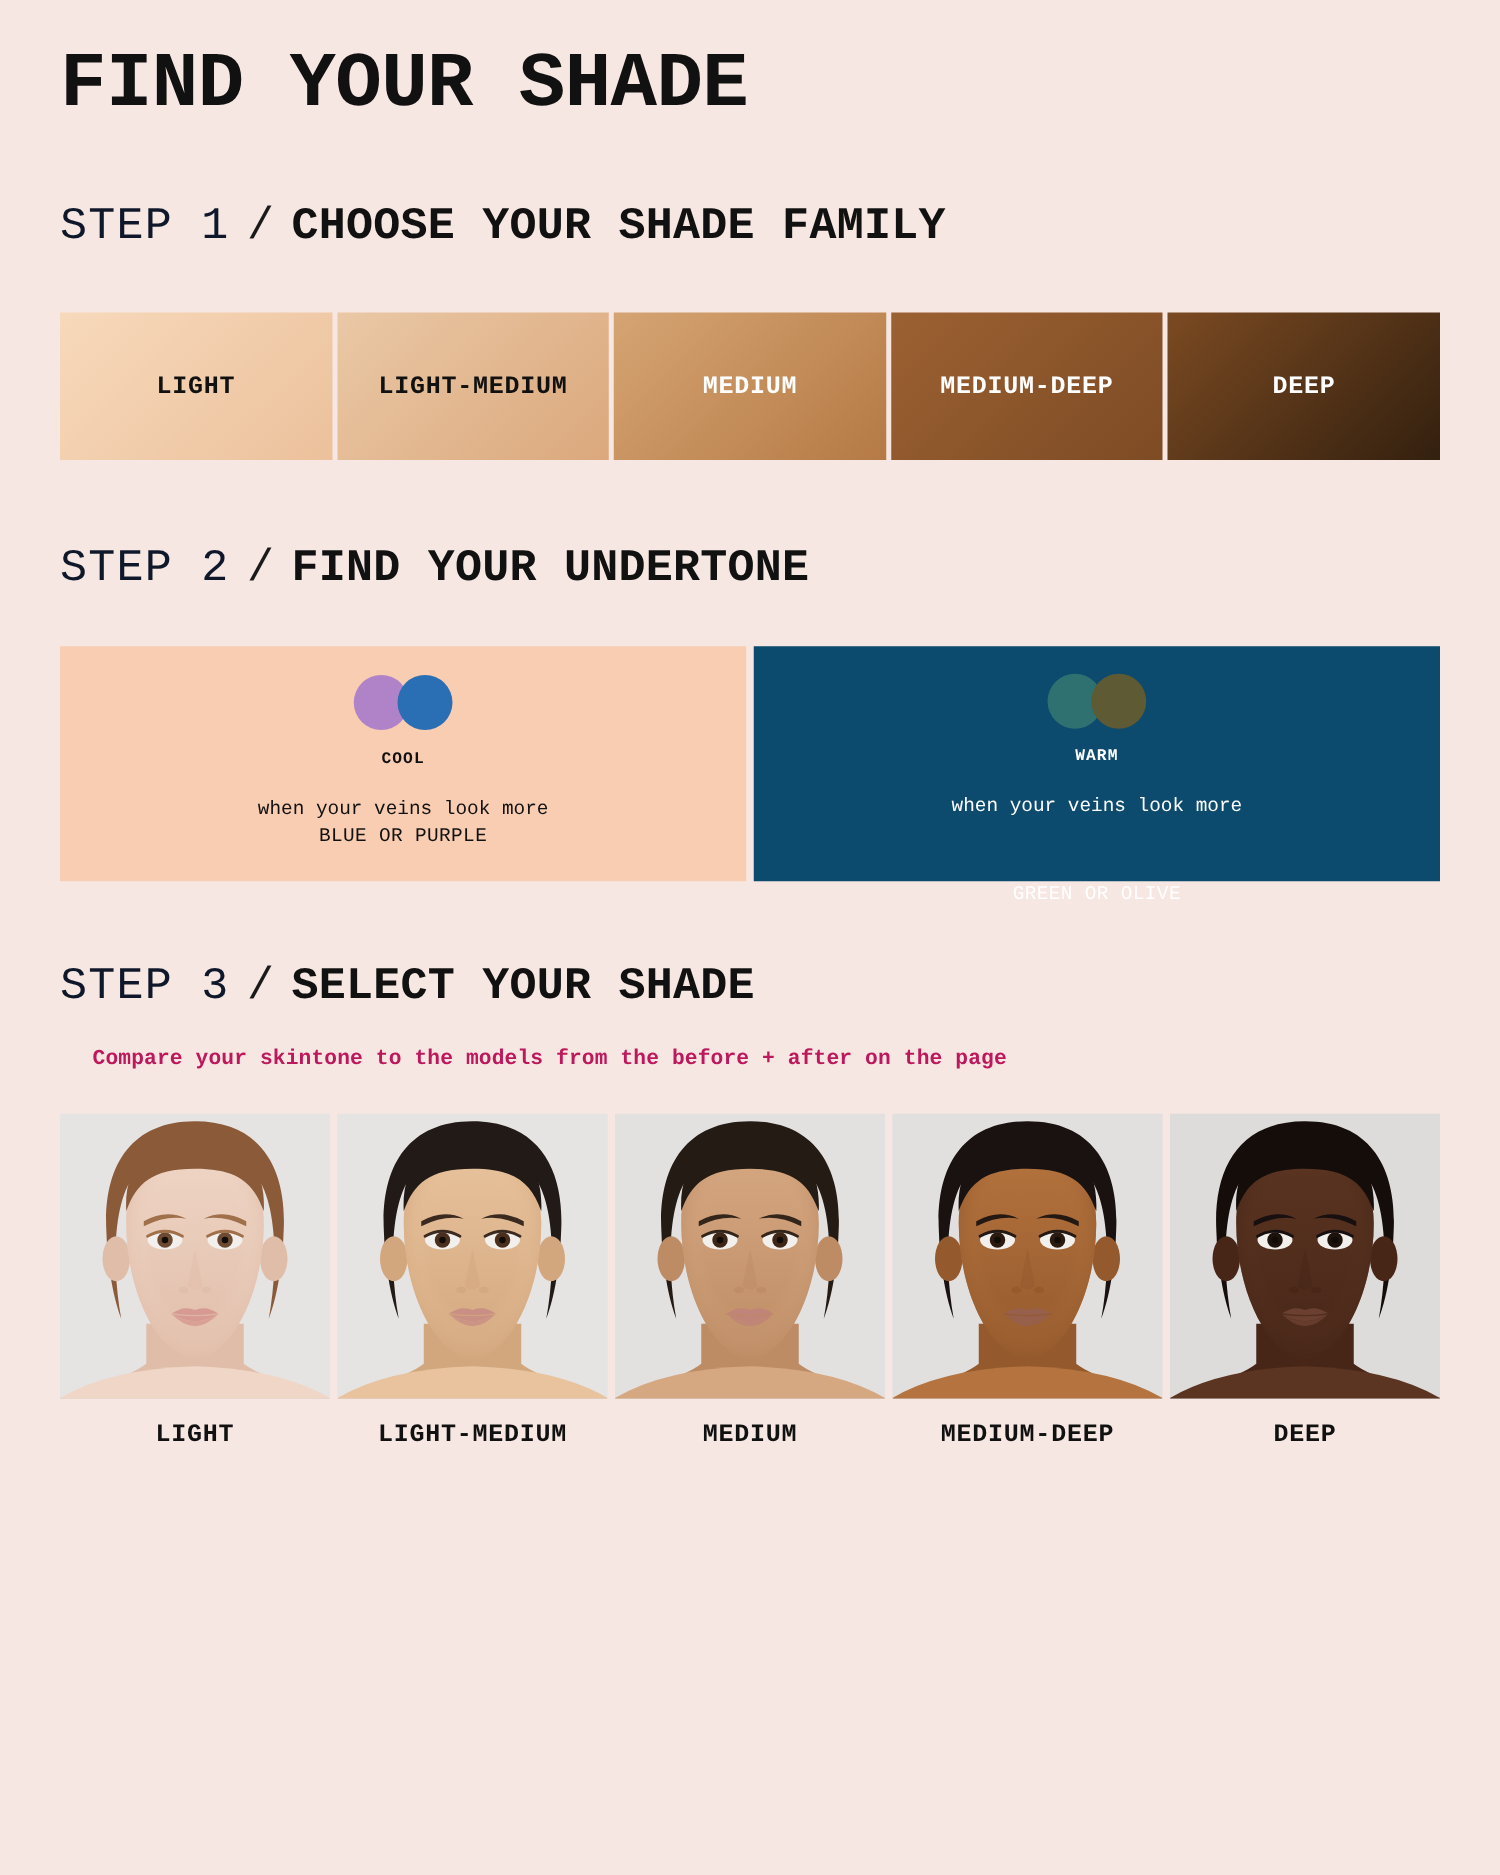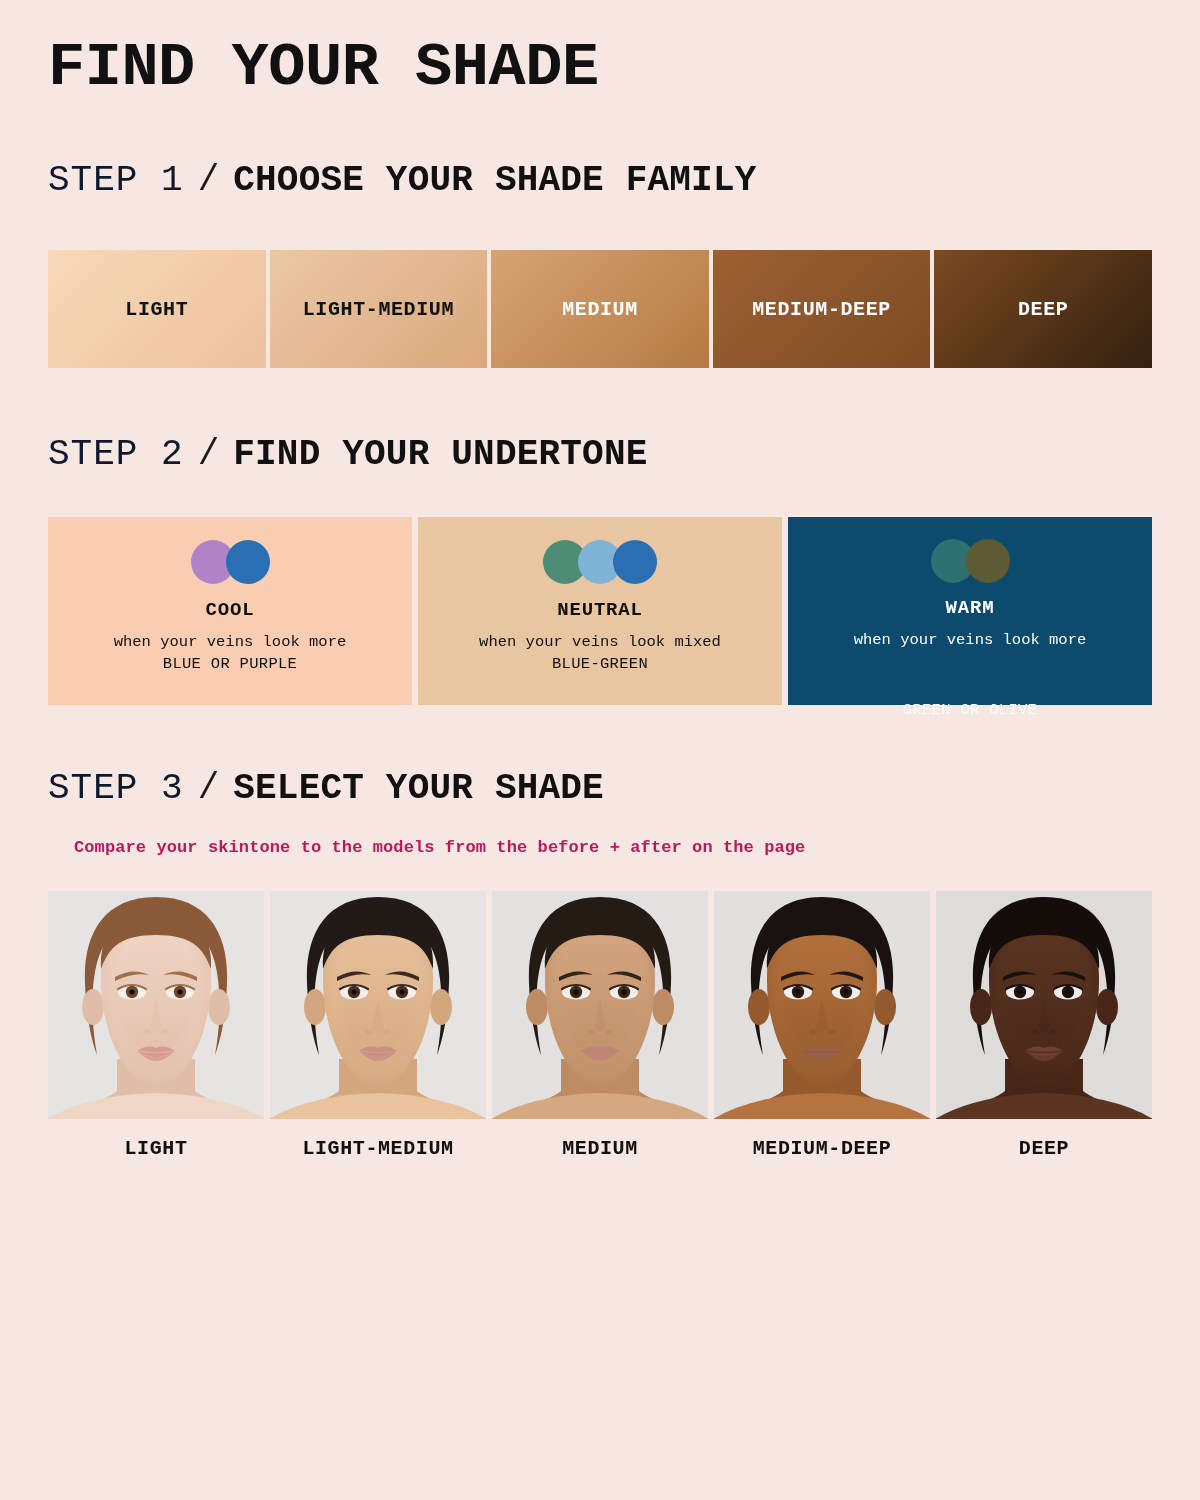--- a/index.html
+++ b/index.html
@@ -116,24 +116,24 @@
     margin-bottom: 14px;
   }
   .dot {
     width: 44px;
     height: 44px;
     border-radius: 50%;
     display: block;
   }
   .dot + .dot { margin-left: -9px; }
   .undertone-name {
-    font-size: 19px;
+    font-size: 13px;
     font-weight: 700;
     letter-spacing: 0.8px;
-    margin-bottom: 10px;
+    margin-bottom: 22px;
   }
   .undertone-desc {
     font-size: 15.5px;
     font-weight: 400;
     line-height: 22px;
     text-align: center;
   }
   .undertone-emph {
     font-size: 15.5px;
     font-weight: 400;
@@ -228,30 +228,20 @@
 
   <div class="undertone-row" id="undertone-row">
       <div class="undertone-card" style="background: rgb(249, 205, 178); color: rgb(17, 17, 17);">
         <div class="dots">
           <span class="dot" style="background: rgb(176, 131, 201);"></span>
           <span class="dot" style="background: rgb(42, 111, 180);"></span>
         </div>
         <div class="undertone-name" style="color: rgb(17, 17, 17);">COOL</div>
         <div class="undertone-desc" style="color: rgb(17, 17, 17);">when your veins look more</div>
         <div class="undertone-emph" style="color: rgb(17, 17, 17);">BLUE OR PURPLE</div>
-      </div>
-      <div class="undertone-card" style="background: rgb(232, 198, 162); color: rgb(17, 17, 17);">
-        <div class="dots">
-          <span class="dot" style="background: rgb(78, 140, 118);"></span>
-          <span class="dot" style="background: rgb(127, 179, 213);"></span>
-          <span class="dot" style="background: rgb(42, 111, 180);"></span>
-        </div>
-        <div class="undertone-name" style="color: rgb(17, 17, 17);">NEUTRAL</div>
-        <div class="undertone-desc" style="color: rgb(17, 17, 17);">when your veins look mixed</div>
-        <div class="undertone-emph" style="color: rgb(17, 17, 17);">BLUE-GREEN</div>
       </div>
       <div class="undertone-card" style="background: #0c4a6e; color: rgb(255, 255, 255);">
         <div class="dots">
           <span class="dot" style="background: rgb(47, 112, 112);"></span>
           <span class="dot" style="background: rgb(94, 90, 51);"></span>
         </div>
         <div class="undertone-name" style="color: rgb(255, 255, 255);">WARM</div>
         <div class="undertone-desc" style="color: rgb(255, 255, 255);">when your veins look more</div>
         <div class="undertone-emph" style="color: rgb(255, 255, 255); margin-top: 48px;">GREEN OR OLIVE</div>
       </div>

